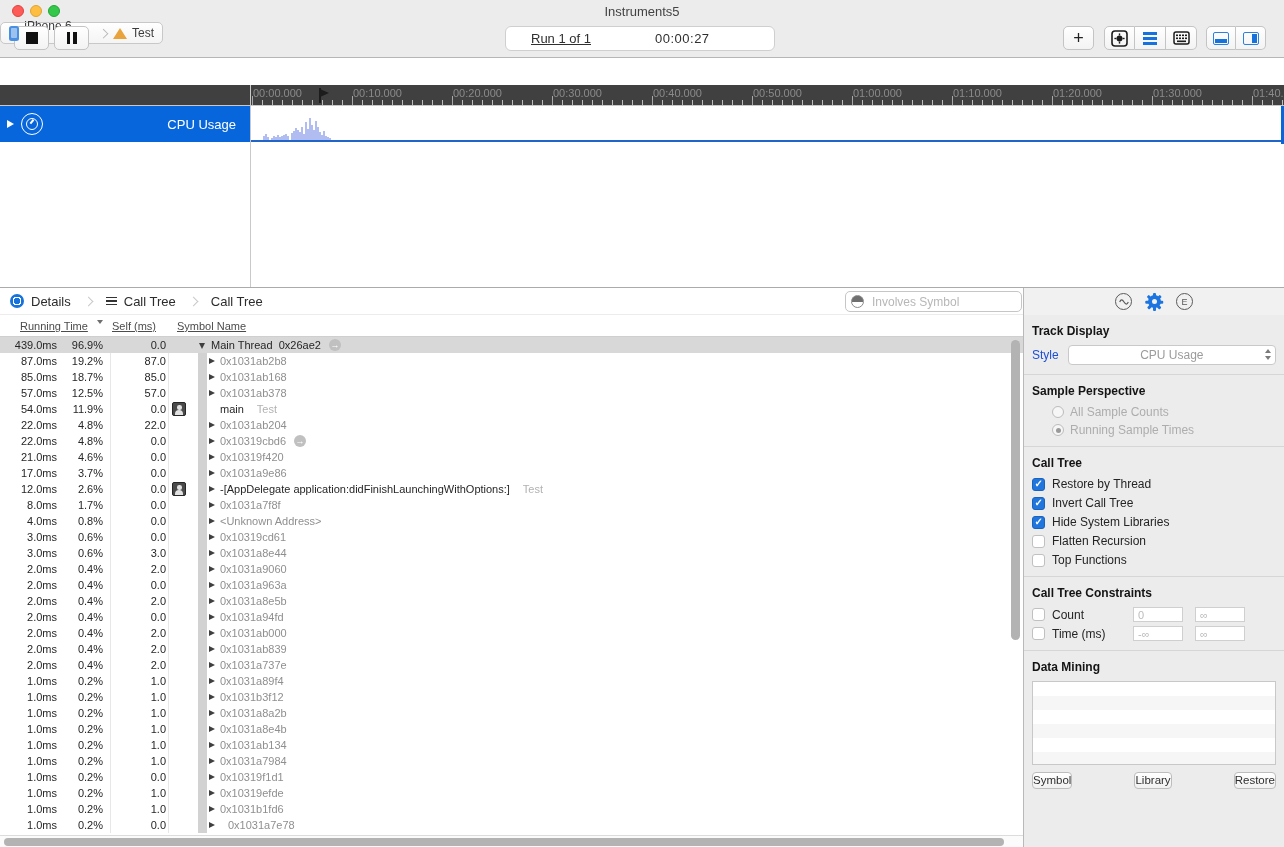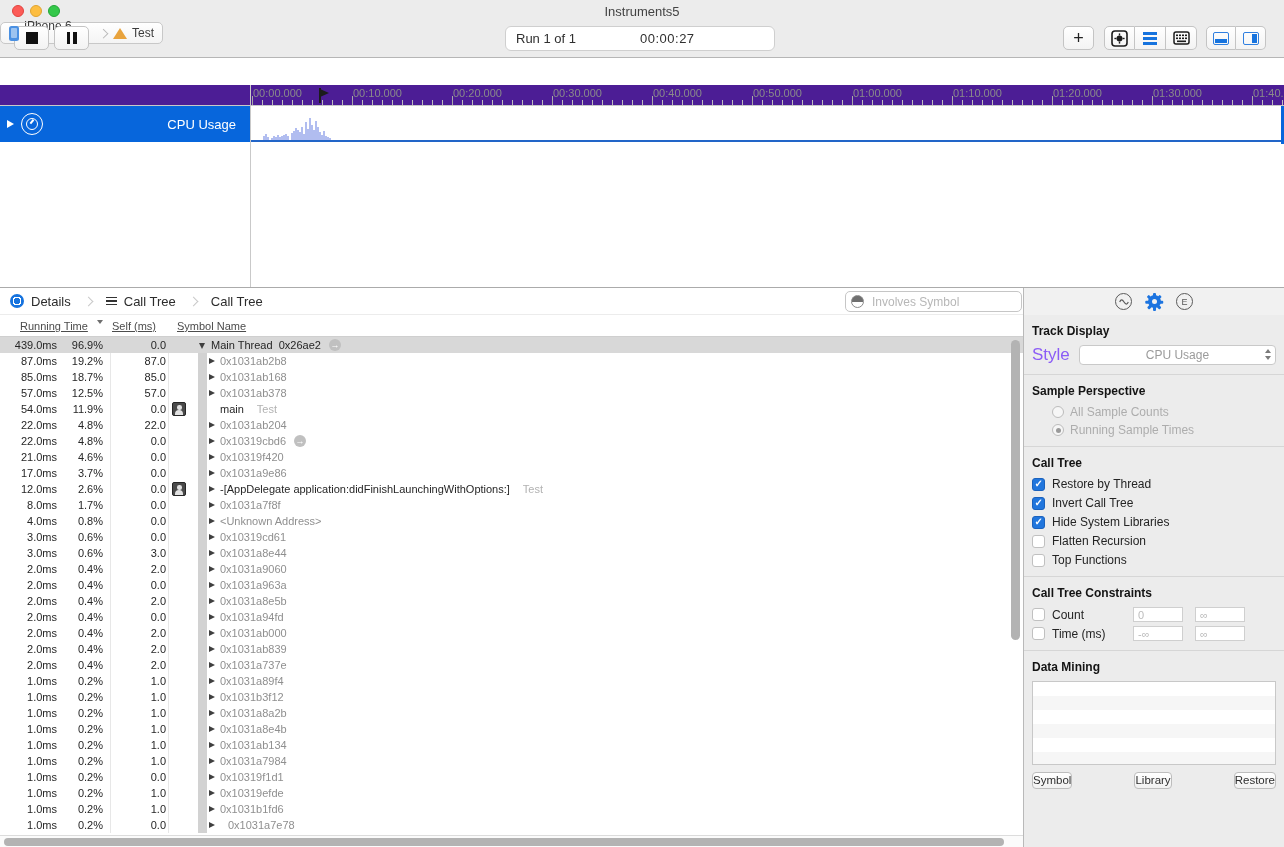--- a/index.html
+++ b/index.html
@@ -21,21 +21,21 @@
   #btn-pause{left:54px;width:35px;}
   .stop-sq{width:12px;height:12px;background:#111;}
   .pause-bars{display:flex;gap:3px;}
   .pause-bars i{display:block;width:3.5px;height:12px;background:#111;}
   #target-picker{left:99px;width:163px;top:5px;height:22px;background:linear-gradient(#ffffff,#f4f4f4);border:1px solid #c8c8c8;border-radius:5px;box-sizing:border-box;display:flex;align-items:center;padding:0 8px;gap:5px;font-size:12px;color:#3c3c3c;}
   .phone-ic{width:11px;height:15px;background:#4a90e2;border-radius:2.5px;position:relative;}
   .phone-ic:after{content:"";position:absolute;left:2px;top:2px;right:2px;bottom:3px;background:#9cc3f0;border-radius:1px;}
   .crumb-sep{width:6px;height:6px;border-top:1.5px solid #b9b9b9;border-right:1.5px solid #b9b9b9;transform:rotate(45deg);margin:0 1px;}
   .app-tri{width:0;height:0;border-left:7px solid transparent;border-right:7px solid transparent;border-bottom:11px solid #e8a33d;}
   #run-box{position:absolute;left:505px;top:4px;width:270px;height:25px;background:#fff;border:1px solid #cfcfcf;border-radius:6px;box-sizing:border-box;display:flex;align-items:center;font-size:13px;color:#2f2f2f;}
-  #run-label{margin-left:10px;}
+  #run-label{margin-left:25px;text-decoration:underline;}
   #run-time{margin-left:64px;letter-spacing:.5px;}
   #btn-plus{left:1063px;width:31px;font-size:18px;color:#222;}
   .seg{position:absolute;top:4px;height:24px;display:flex;}
   #seg-view{left:1104px;}
   #seg-panes{left:1206px;}
   .seg .cell{width:31px;height:24px;background:linear-gradient(#ffffff,#f3f3f3);border:1px solid #c4c4c4;border-left:none;box-sizing:border-box;display:flex;align-items:center;justify-content:center;}
   .seg .cell:first-child{border-left:1px solid #c4c4c4;border-radius:5px 0 0 5px;}
   .seg .cell:last-child{border-radius:0 5px 5px 0;}
   #seg-panes .cell{width:30px;}
   .ic-lines{display:flex;flex-direction:column;gap:2px;}
@@ -46,21 +46,21 @@
 
   
   #filterbar{position:absolute;left:0;top:58px;width:100%;height:27px;background:#e0e0e0;border-bottom:1px solid #c5c5c5;box-sizing:border-box;}
   .fitem{position:absolute;top:0;height:26px;line-height:26px;font-size:13px;color:#3d3d3d;}
   #f-cores{left:35px;}
   #f-threads{left:118px;}
 
   
   #trackarea{position:absolute;left:0;top:85px;width:100%;height:202px;background:#fff;}
   #sidebar-divider{position:absolute;left:250px;top:0;width:1px;height:202px;background:#c9c9c9;}
-  #ruler{position:absolute;left:0;top:0;width:100%;height:21px;border-bottom:1px solid #c9c9c9;box-sizing:border-box;background:#4c1d95;padding-left:16px;}
+  #ruler{position:absolute;left:0;top:0;width:100%;height:21px;border-bottom:1px solid #c9c9c9;box-sizing:border-box;background:#404040;padding-left:16px;}
   #ruler-labels{position:absolute;left:250px;top:0;right:0;height:21px;overflow:hidden;}
   .rlabel{position:absolute;top:2px;font-size:11px;color:#8a8a8a;white-space:nowrap;}
   #ruler-ticks{position:absolute;left:252px;right:0;bottom:0;height:5px;background:repeating-linear-gradient(to right,#bdbdbd 0 1px,transparent 1px 10px);}
   #ruler-ticks2{position:absolute;left:252px;right:0;bottom:0;height:9px;background:repeating-linear-gradient(to right,#a9a9a9 0 1px,transparent 1px 100px);}
   #playhead{position:absolute;left:319px;top:3px;width:11px;height:15px;}
   #playhead .pole{position:absolute;left:0;top:0;width:1.5px;height:15px;background:#1c1c1c;}
   #playhead .flag{position:absolute;left:1px;top:1px;width:0;height:0;border-left:9px solid #1c1c1c;border-top:4px solid transparent;border-bottom:4px solid transparent;}
   #track-row{position:absolute;left:0;top:21px;width:100%;height:36px;}
   #track-header{position:absolute;left:0;top:0;width:250px;height:36px;background:#0766dc;display:flex;align-items:center;}
   .disc-white{width:0;height:0;border-left:7px solid #fff;border-top:4.5px solid transparent;border-bottom:4.5px solid transparent;margin-left:7px;}
@@ -126,21 +126,21 @@
   .gear{position:relative;width:18px;height:18px;}
   .gear .tooth{position:absolute;left:8px;top:0;width:2.5px;height:18px;background:#1c74e0;border-radius:1px;}
   .gear .hub{position:absolute;left:2.5px;top:2.5px;width:13px;height:13px;background:#1c74e0;border-radius:50%;}
   .gear .hole{position:absolute;left:6.5px;top:6.5px;width:5px;height:5px;background:#f1f1f1;border-radius:50%;}
   .wave{position:relative;}
   .wave svg{display:block;}
   #insp-body{padding:0 8px;}
   .sec-title{font-weight:bold;font-size:12px;color:#141414;margin:9px 0 7px;}
   .divider{border-top:1px solid #d6d6d6;margin:9px -8px 0;}
   #style-row{display:flex;align-items:center;}
-  #style-label{font-size:17px;color:#8b5cf6;margin-right:9px;}
+  #style-label{font-size:12px;color:#1d4ed8;margin-right:9px;}
   #style-select{flex:1;height:20px;background:#fff;border:1px solid #c9c9c9;border-radius:4px;box-sizing:border-box;display:flex;align-items:center;position:relative;}
   #style-value{flex:1;text-align:center;font-size:12px;color:#9b9b9b;}
   .stepper{position:absolute;right:4px;top:3px;display:flex;flex-direction:column;gap:2.5px;}
   .stepper i{width:0;height:0;border-left:3.5px solid transparent;border-right:3.5px solid transparent;}
   .stepper .up{border-bottom:4.5px solid #7a7a7a;}
   .stepper .dn{border-top:4.5px solid #7a7a7a;}
   .radio-row{display:flex;align-items:center;margin:4px 0 4px 20px;gap:6px;}
   .radio{width:12px;height:12px;border-radius:50%;border:1px solid #bcbcbc;background:#f6f6f6;box-sizing:border-box;position:relative;}
   .radio.on:after{content:"";position:absolute;left:2.5px;top:2.5px;width:5px;height:5px;border-radius:50%;background:#9a9a9a;}
   .radio-label{font-size:12px;color:#adadad;}

